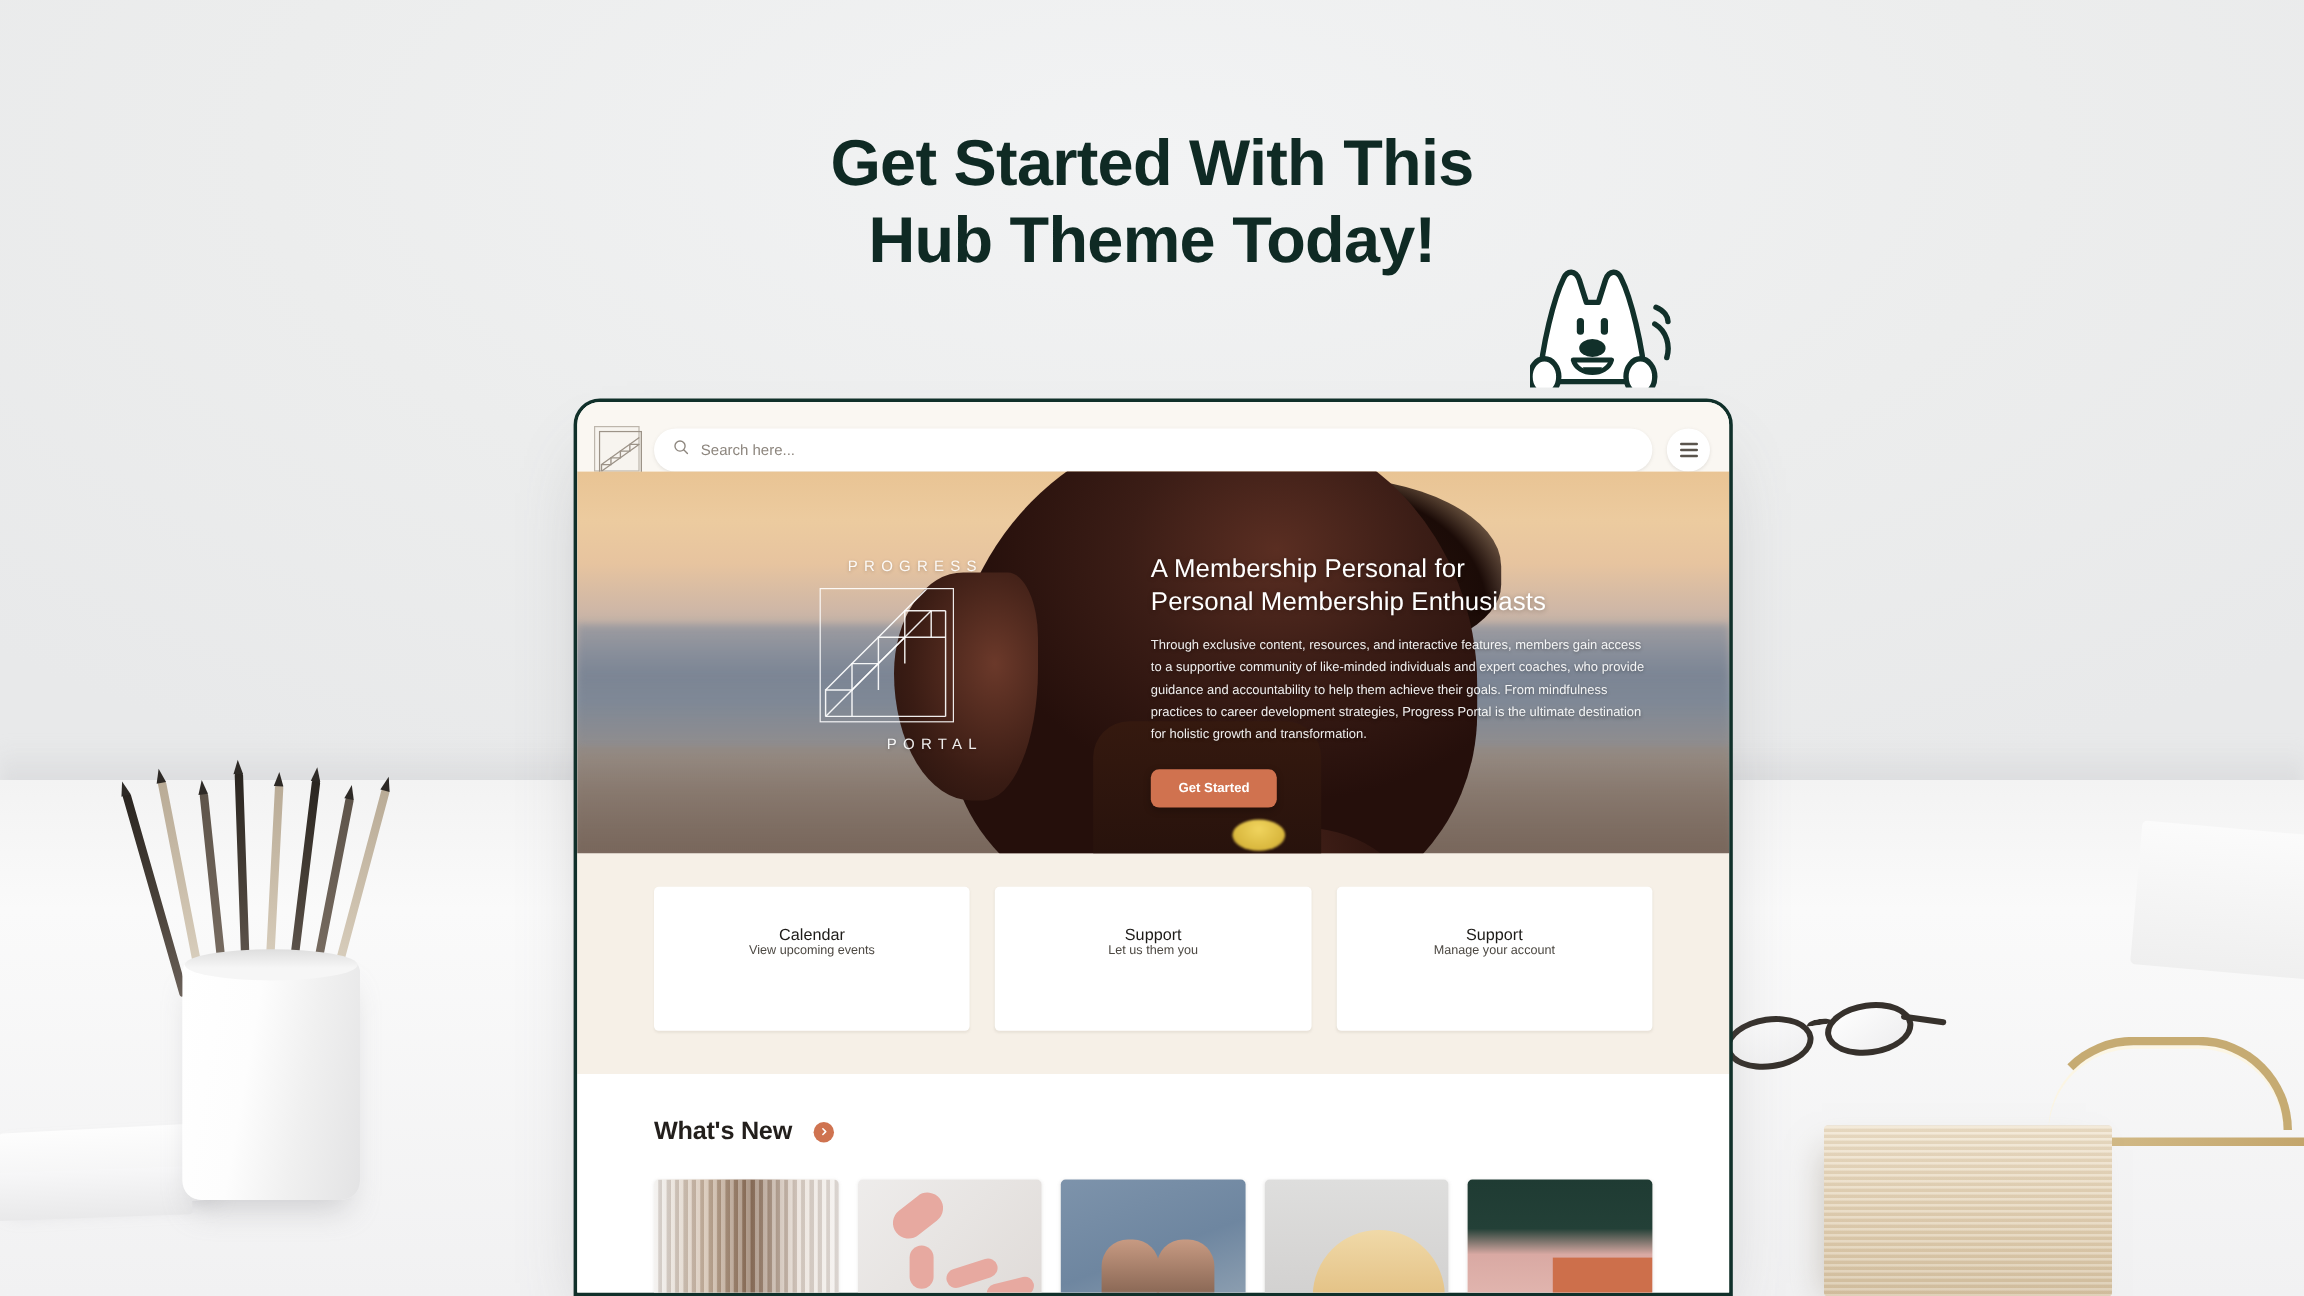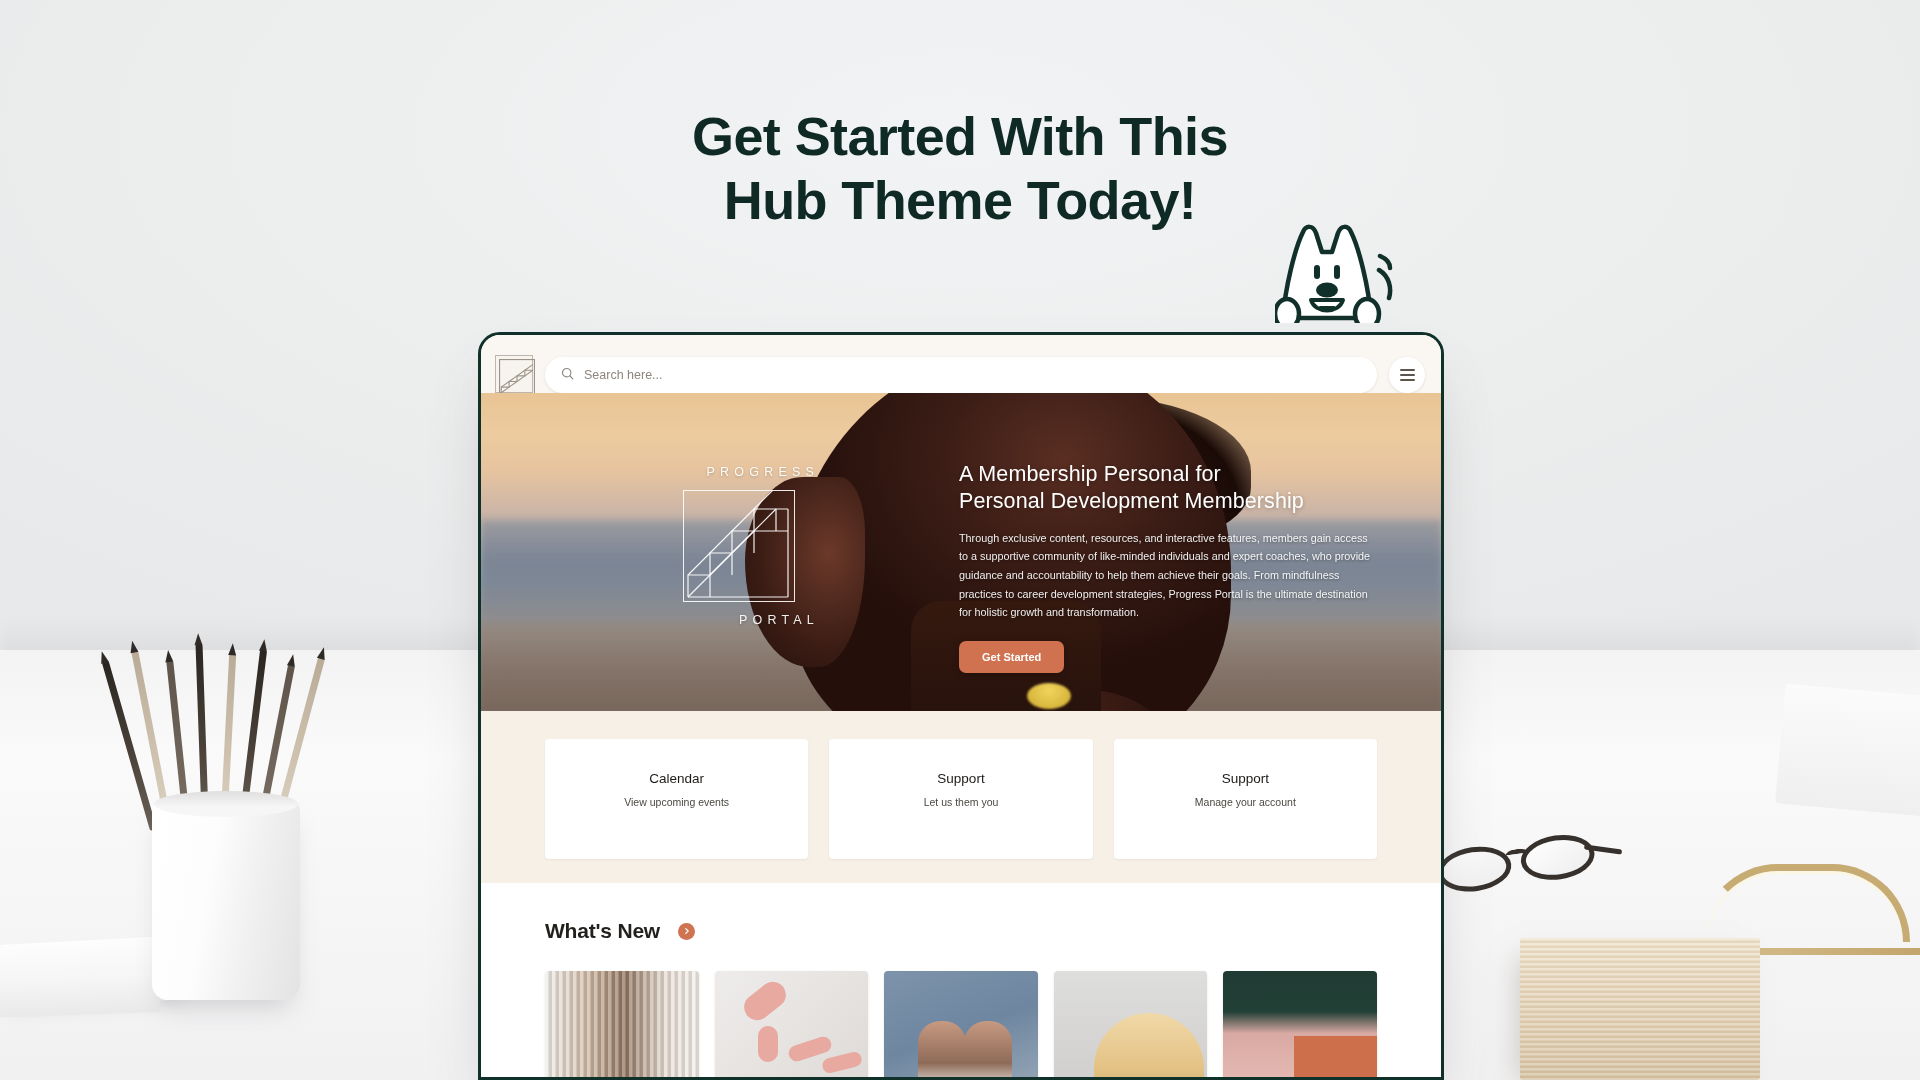--- a/index.html
+++ b/index.html
@@ -266,31 +266,31 @@
   }
   .cta{
     display:inline-block; margin-top:19px;
     background:#d0724f; color:#fff;
     font-size:11px; font-weight:bold;
     padding:10px 23px; border-radius:7px;
     box-shadow:0 2px 6px rgba(0,0,0,.22);
   }
 
   
-  .cards-wrap{ background:#f6f0e7; padding:28px 0 24px; }
+  .cards-wrap{ background:#f6f0e7; padding:28px 0 36px; }
   .cards{
     display:flex; gap:21px; padding:0 64px;
   }
   .card{
     flex:1 1 0; background:#fff; border-radius:4px;
     height:120px; padding-top:32px; text-align:center;
     box-shadow:0 1px 2px rgba(140,130,115,.12);
   }
   .card .t{ font-size:13.5px; color:#1d1b18; font-weight:500; }
-  .card .s{ font-size:10.5px; color:#4c4842; margin-top:10px; }
+  .card .s{ font-size:10.5px; color:#4c4842; margin-top:0; }
 
   
   .whatsnew{ background:#fff; padding:36px 64px 0; }
   .wn-title{ display:flex; align-items:center; gap:18px; }
   .wn-title .t{ font-size:21px; font-weight:bold; color:#231f1c; letter-spacing:-.2px; }
   .wn-arrow{
     width:17px; height:17px; border-radius:50%; background:#cf7350;
     display:flex; align-items:center; justify-content:center;
   }
   .wn-arrow svg{ display:block; }
@@ -436,21 +436,21 @@
           <path d="M4 106 L26 84 M26 84 L48 62 M48 62 L70 40 M70 40 L104 40"></path>
           <path d="M26 106 L26 84 M48 84 L48 62 M70 62 L70 40 M92 40 L92 18 M104 18 L104 106 M4 106 L104 106"></path>
         </svg>
       </div>
       <div class="w">PORTAL</div>
     </div>
 
     <div class="herocopy">
       <h2>
         <span>A Membership Personal for</span><br>
-        <span>Personal Development Membership</span>
+        <span>Personal Membership Enthusiasts</span>
       </h2>
       <p>Through exclusive content, resources, and interactive features, members gain access to a supportive community of like-minded individuals and expert coaches, who provide guidance and accountability to help them achieve their goals. From mindfulness practices to career development strategies, Progress Portal is the ultimate destination for holistic growth and transformation.</p>
       <a class="cta">Get Started</a>
     </div>
   </div>
 
   <div class="cards-wrap">
     <div class="cards">
       <div class="card">
         <div class="t">Calendar</div>

